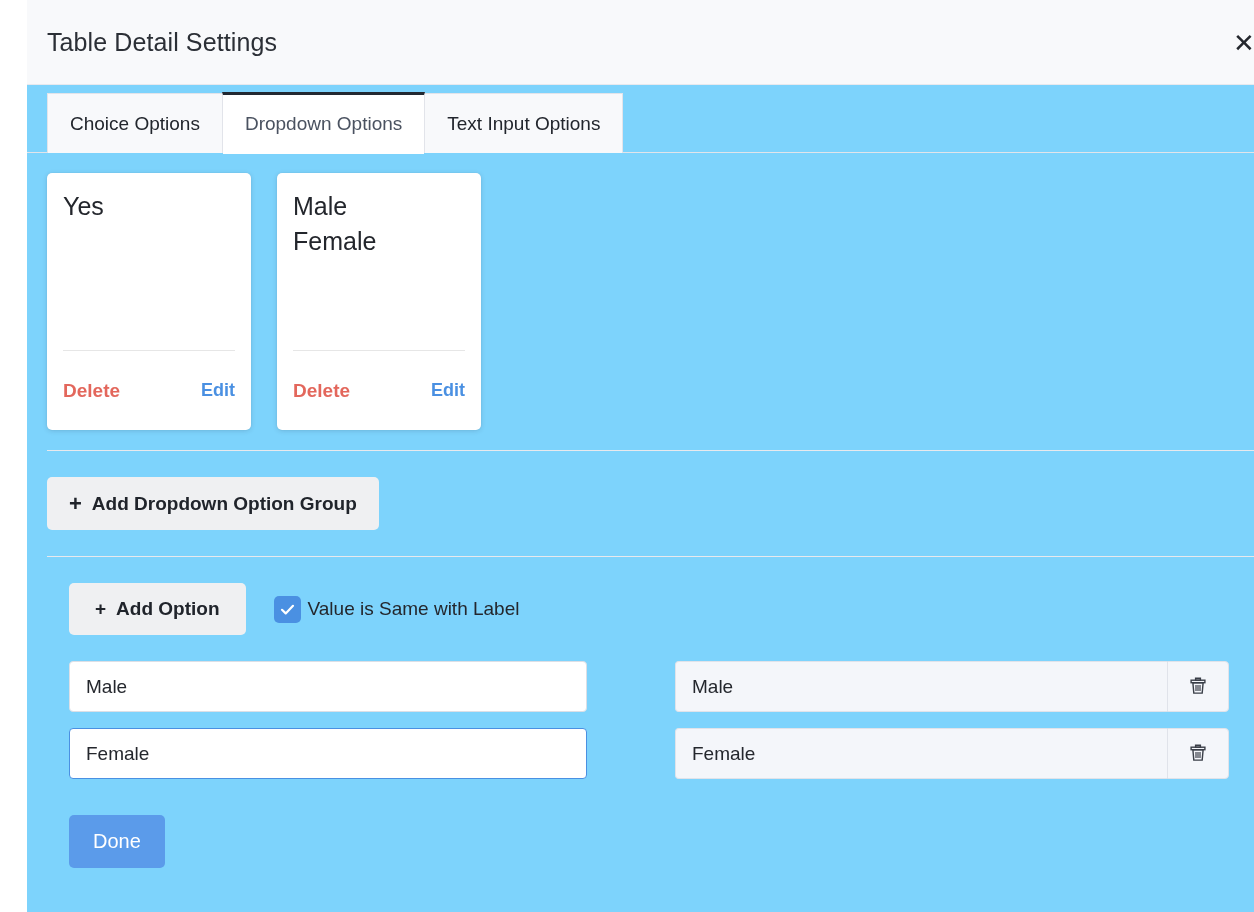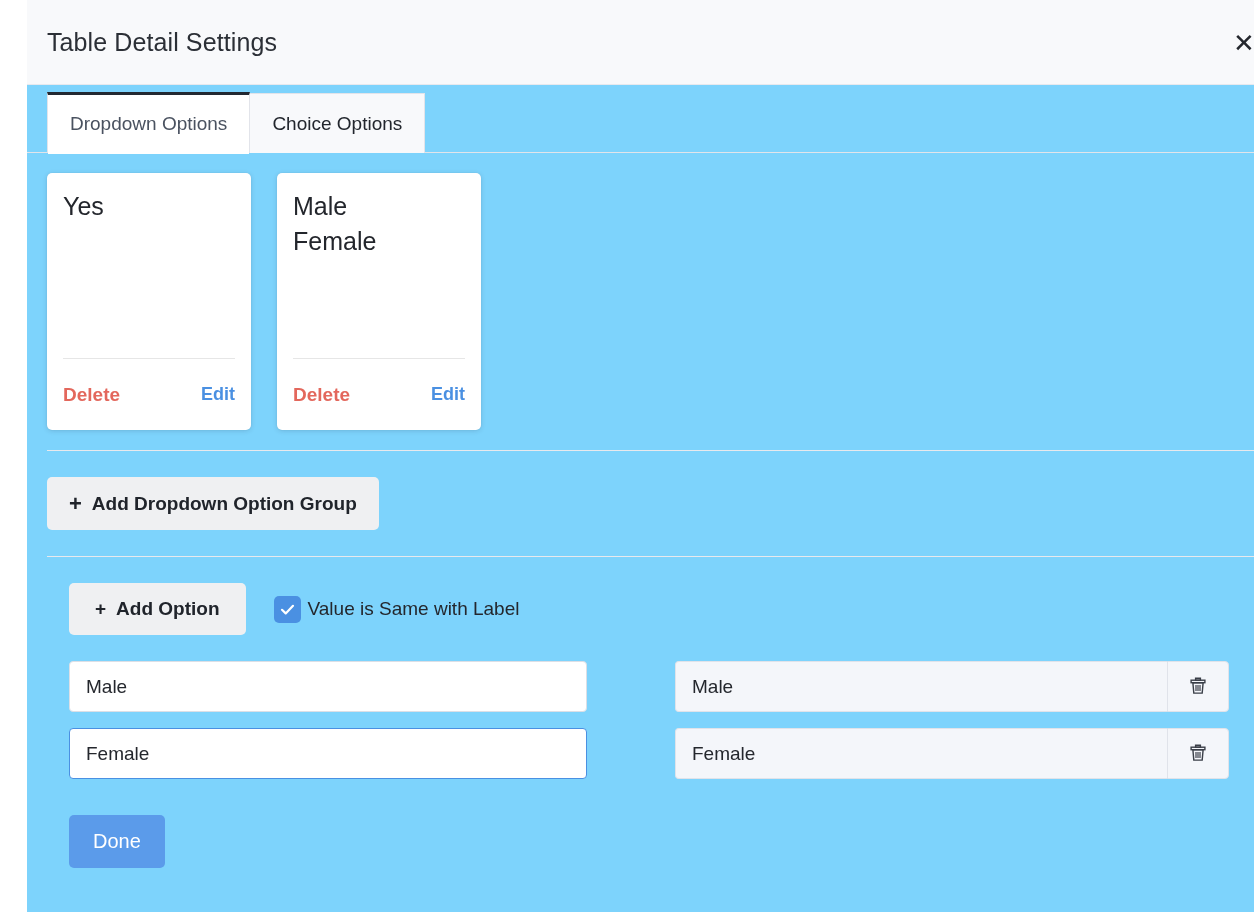--- a/index.html
+++ b/index.html
@@ -117,21 +117,21 @@
     flex: 1;
     overflow: hidden;
   }
   .opt-card-item {
     font-size: 25px;
     color: #23262c;
     line-height: 35px;
   }
   .opt-card-foot {
     border-top: 1px solid #e6e6e6;
-    height: 72px;
+    height: 80px;
     display: flex;
     align-items: center;
     justify-content: space-between;
     padding: 0 0 0 0;
   }
   .link-delete {
     font-size: 19px;
     color: #e3675c;
     cursor: pointer;
     font-weight: bold;
@@ -279,25 +279,28 @@
 <body>
 
 <div class="app">
 
   <div class="dlg-header">
     <div class="dlg-title">Table Detail Settings</div>
     <button class="close-btn">✕</button>
   </div>
 
   <div class="tabstrip">
+    <div class="tab">
+      <span>Choice Options</span>
+    </div>
     <div class="tab active">
       <span>Dropdown Options</span>
     </div>
     <div class="tab">
-      <span>Choice Options</span>
+      <span>Text Input Options</span>
     </div>
   </div>
 
   <div class="content">
 
     <div class="cards-row">
 
       <div class="opt-card">
         <div class="opt-card-items">
           <div class="opt-card-item">Yes</div>

